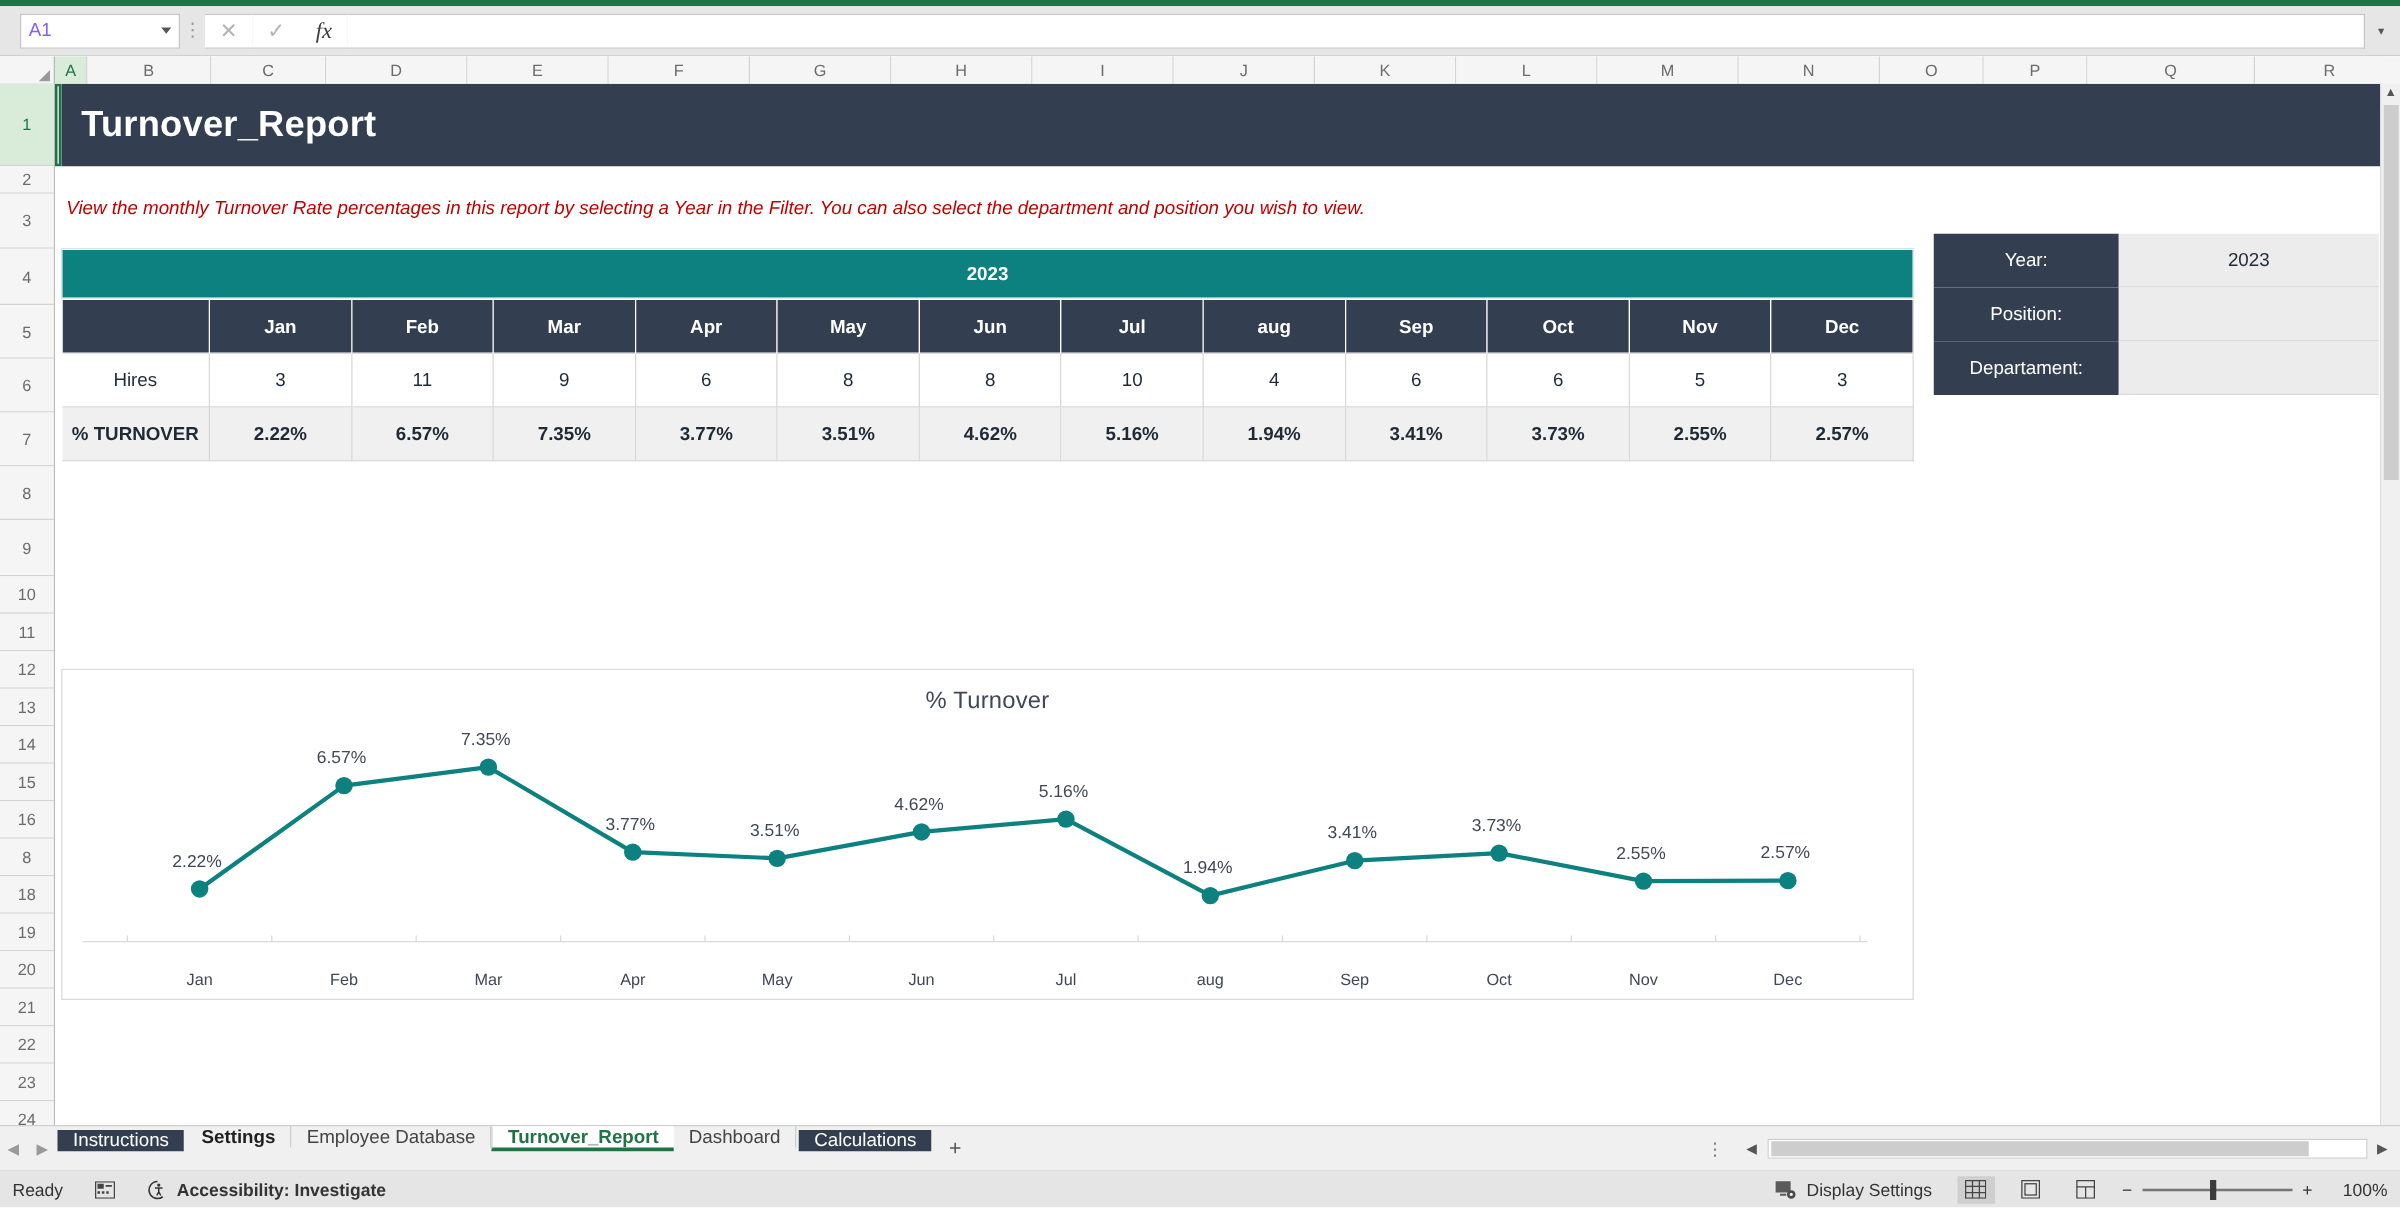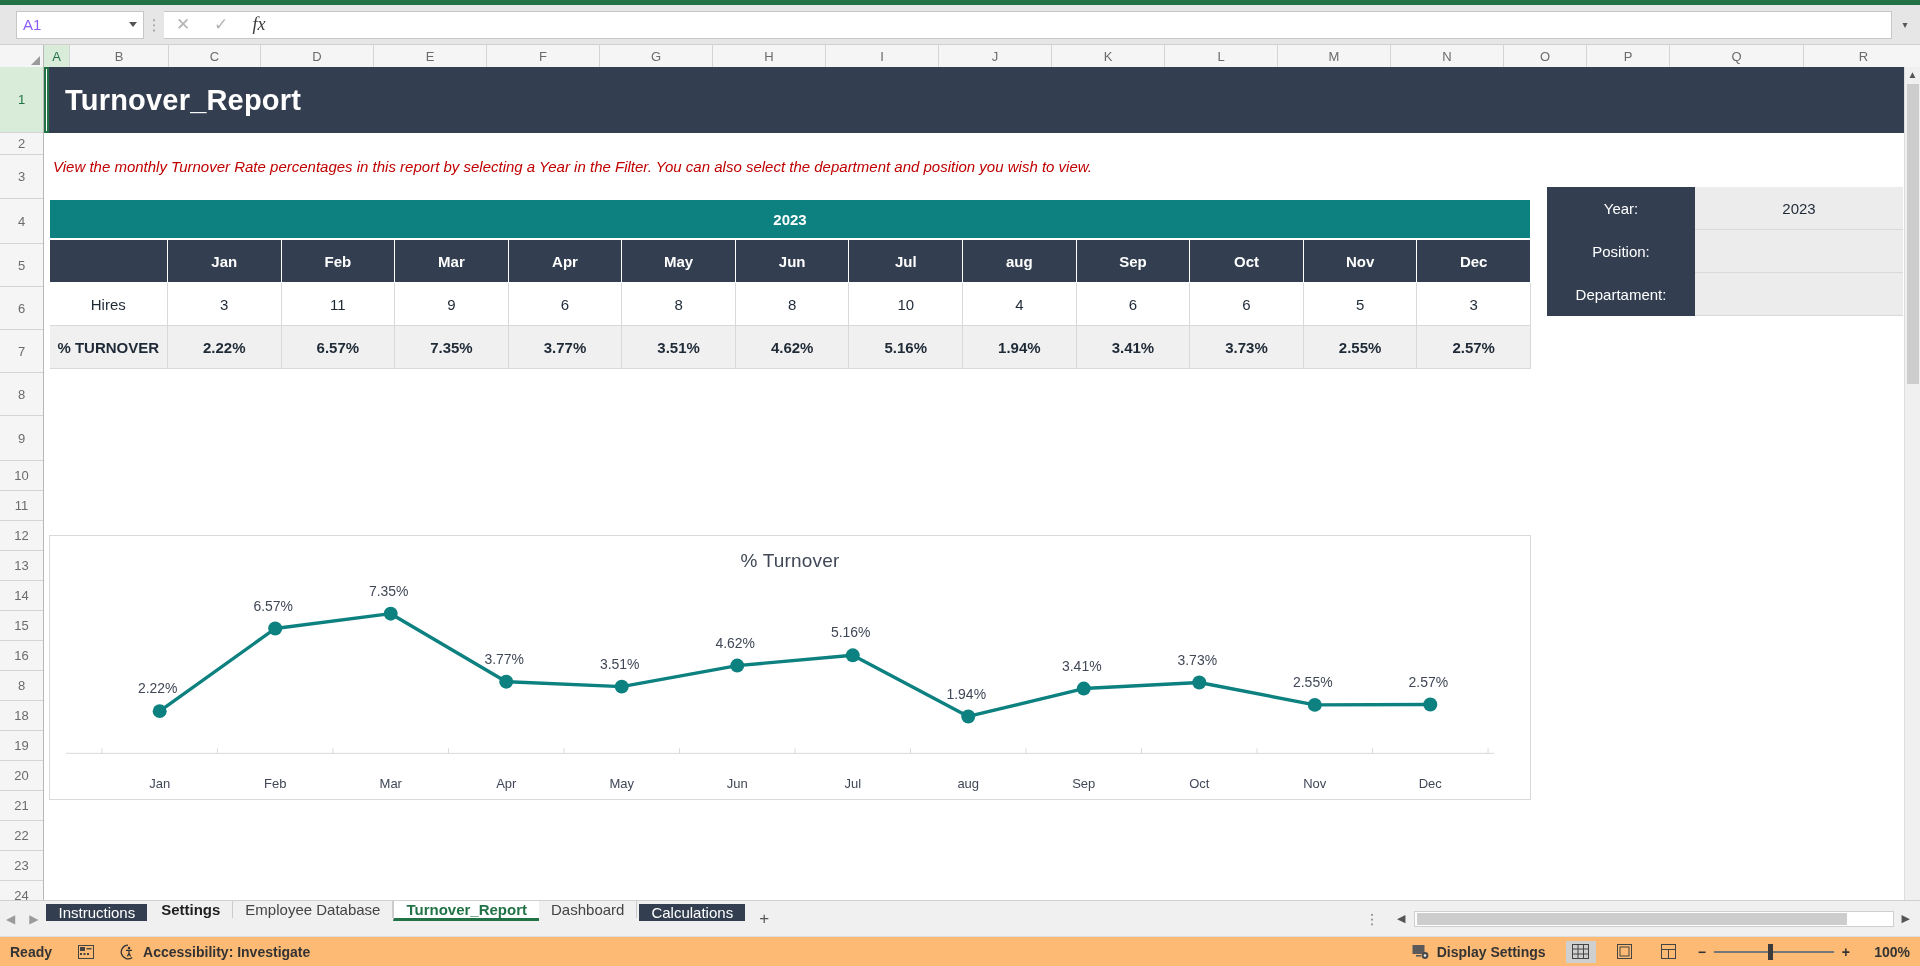--- a/index.html
+++ b/index.html
@@ -197,23 +197,23 @@
   .hdots { color: #777; font-size: 14px; letter-spacing: 2px; padding: 0 8px; }
   .hscroll {
     width: 480px; height: 16px; background: #fff; border: 1px solid #cfcfcf;
     display: flex; align-items: center;
   }
   .hscroll .thumb { width: 430px; height: 12px; background: #cdcdcd; margin-left: 2px; }
   .sc-arrow { color: #555; font-size: 11px; padding: 0 4px; }
 
   
   .statusbar {
-    height: 30px; flex: none; background: #fdba74;
+    height: 30px; flex: none; background: #e5e5e5;
     display: flex; align-items: center; font-size: 14px; color: #333;
-    border-top: 1px solid #ddd; padding: 0 10px; font-weight: bold;
+    border-top: 1px solid #ddd; padding: 0 10px;
   }
   .sb-item { display: flex; align-items: center; gap: 7px; margin-right: 26px; }
   .sb-right { margin-left: auto; display: flex; align-items: center; gap: 14px; }
   .view-btn {
     width: 30px; height: 22px; display: flex; align-items: center;
     justify-content: center; color: #444;
   }
   .view-btn.active { background: #cfcfcf; }
   .zoom-slider { display: flex; align-items: center; gap: 8px; }
   .zs-track { width: 120px; height: 2px; background: #767676; position: relative; }

